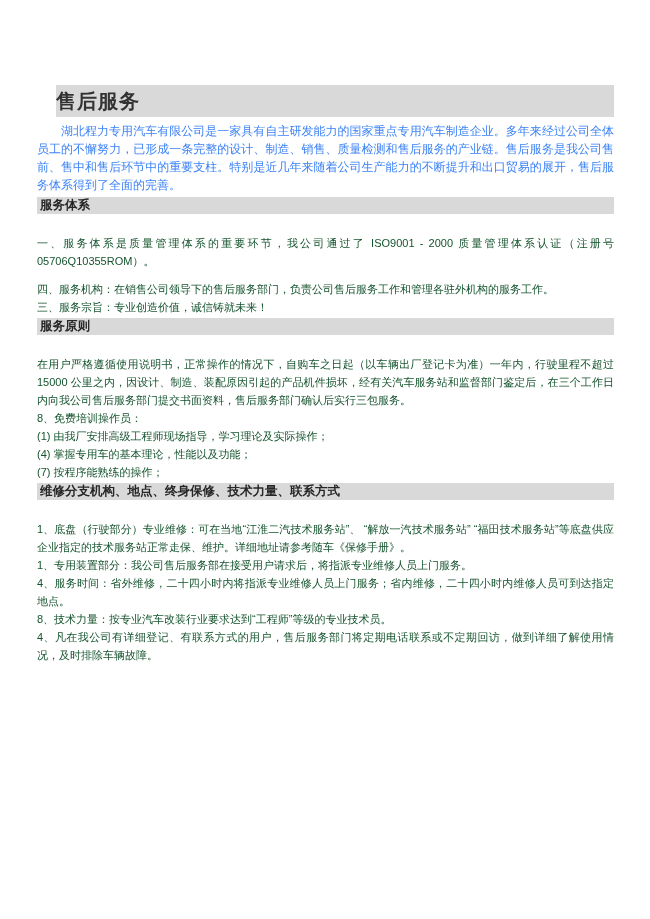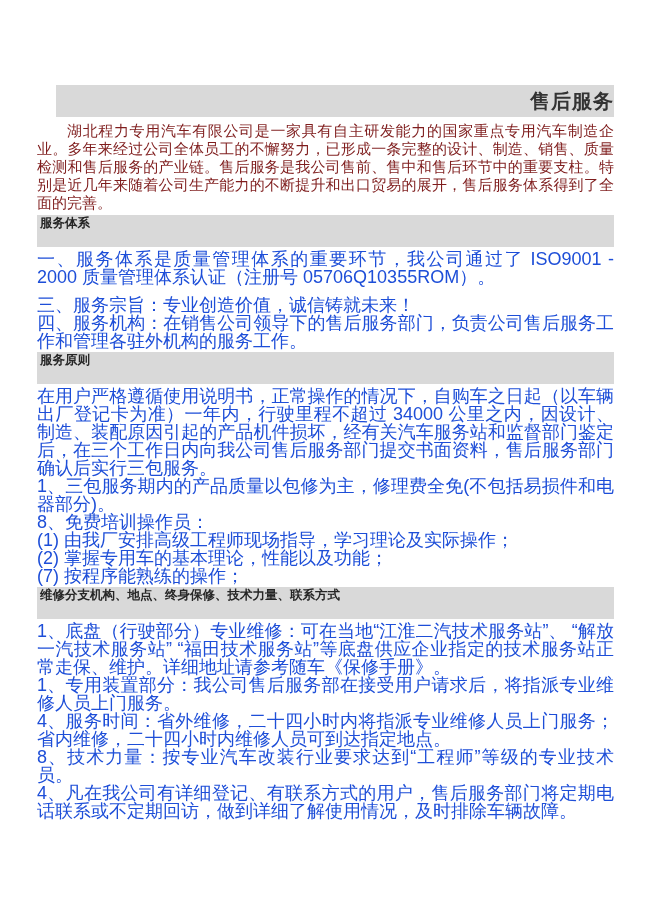--- a/index.html
+++ b/index.html
@@ -18,80 +18,79 @@
     width: 650px;
     height: 919px;
     padding: 85px 36px 0 37px;
     background: #ffffff;
   }
   .title-bar {
     margin: 0 0 5px 19px;
     height: 32px;
     line-height: 32px;
     background: #d9d9d9;
-    text-align: right;
+    text-align: left;
     font-size: 20px;
     font-weight: bold;
     color: #333333;
     letter-spacing: 1px;
   }
   .intro {
     margin: 0 0 3px 0;
     text-indent: 2em;
-    font-size: 15px;
+    font-size: 12px;
     line-height: 18px;
-    color: #7f1d1d;
+    color: #3b82f6;
     text-align: justify;
   }
   .sec-bar {
     box-sizing: border-box;
     background: #d9d9d9;
     font-size: 12.5px;
     line-height: 16px;
-    height: 32px;
+    height: 17px;
     padding: 0 0 0 3px;
-    margin: 2px 0 3px 0;
+    margin: 2px 0 20px 0;
     font-weight: bold;
     color: #262626;
   }
   .li {
     margin: 0;
-    font-size: 18px;
+    font-size: 11px;
     line-height: 18px;
-    color: #1d4ed8;
+    color: #14532d;
     text-align: justify;
   }
   .li.gap-after {
     margin-bottom: 10px;
   }
   section { margin: 0; padding: 0; }
 </style>
 </head>
 <body>
 
 <div class="page">
 
   <h1 class="title-bar">售后服务</h1>
 
   <p class="intro">湖北程力专用汽车有限公司是一家具有自主研发能力的国家重点专用汽车制造企业。多年来经过公司全体员工的不懈努力，已形成一条完整的设计、制造、销售、质量检测和售后服务的产业链。售后服务是我公司售前、售中和售后环节中的重要支柱。特别是近几年来随着公司生产能力的不断提升和出口贸易的展开，售后服务体系得到了全面的完善。</p>
 
   <section>
     <div class="sec-bar">服务体系</div>
     <p class="li gap-after">一、服务体系是质量管理体系的重要环节，我公司通过了 ISO9001 - 2000 质量管理体系认证（注册号 05706Q10355ROM）。</p>
+    <p class="li">四、服务机构：在销售公司领导下的售后服务部门，负责公司售后服务工作和管理各驻外机构的服务工作。</p>
     <p class="li">三、服务宗旨：专业创造价值，诚信铸就未来！</p>
-    <p class="li">四、服务机构：在销售公司领导下的售后服务部门，负责公司售后服务工作和管理各驻外机构的服务工作。</p>
   </section>
 
   <section>
     <div class="sec-bar">服务原则</div>
-    <p class="li">在用户严格遵循使用说明书，正常操作的情况下，自购车之日起（以车辆出厂登记卡为准）一年内，行驶里程不超过 34000 公里之内，因设计、制造、装配原因引起的产品机件损坏，经有关汽车服务站和监督部门鉴定后，在三个工作日内向我公司售后服务部门提交书面资料，售后服务部门确认后实行三包服务。</p>
-    <p class="li">1、三包服务期内的产品质量以包修为主，修理费全免(不包括易损件和电器部分)。</p>
+    <p class="li">在用户严格遵循使用说明书，正常操作的情况下，自购车之日起（以车辆出厂登记卡为准）一年内，行驶里程不超过 15000 公里之内，因设计、制造、装配原因引起的产品机件损坏，经有关汽车服务站和监督部门鉴定后，在三个工作日内向我公司售后服务部门提交书面资料，售后服务部门确认后实行三包服务。</p>
     <p class="li">8、免费培训操作员：</p>
     <p class="li">(1) 由我厂安排高级工程师现场指导，学习理论及实际操作；</p>
-    <p class="li">(2) 掌握专用车的基本理论，性能以及功能；</p>
+    <p class="li">(4) 掌握专用车的基本理论，性能以及功能；</p>
     <p class="li">(7) 按程序能熟练的操作；</p>
   </section>
 
   <section>
     <div class="sec-bar">维修分支机构、地点、终身保修、技术力量、联系方式</div>
     <p class="li">1、底盘（行驶部分）专业维修：可在当地“江淮二汽技术服务站”、 “解放一汽技术服务站” “福田技术服务站”等底盘供应企业指定的技术服务站正常走保、维护。详细地址请参考随车《保修手册》。</p>
     <p class="li">1、专用装置部分：我公司售后服务部在接受用户请求后，将指派专业维修人员上门服务。</p>
     <p class="li">4、服务时间：省外维修，二十四小时内将指派专业维修人员上门服务；省内维修，二十四小时内维修人员可到达指定地点。</p>
     <p class="li">8、技术力量：按专业汽车改装行业要求达到“工程师”等级的专业技术员。</p>
     <p class="li">4、凡在我公司有详细登记、有联系方式的用户，售后服务部门将定期电话联系或不定期回访，做到详细了解使用情况，及时排除车辆故障。</p>

